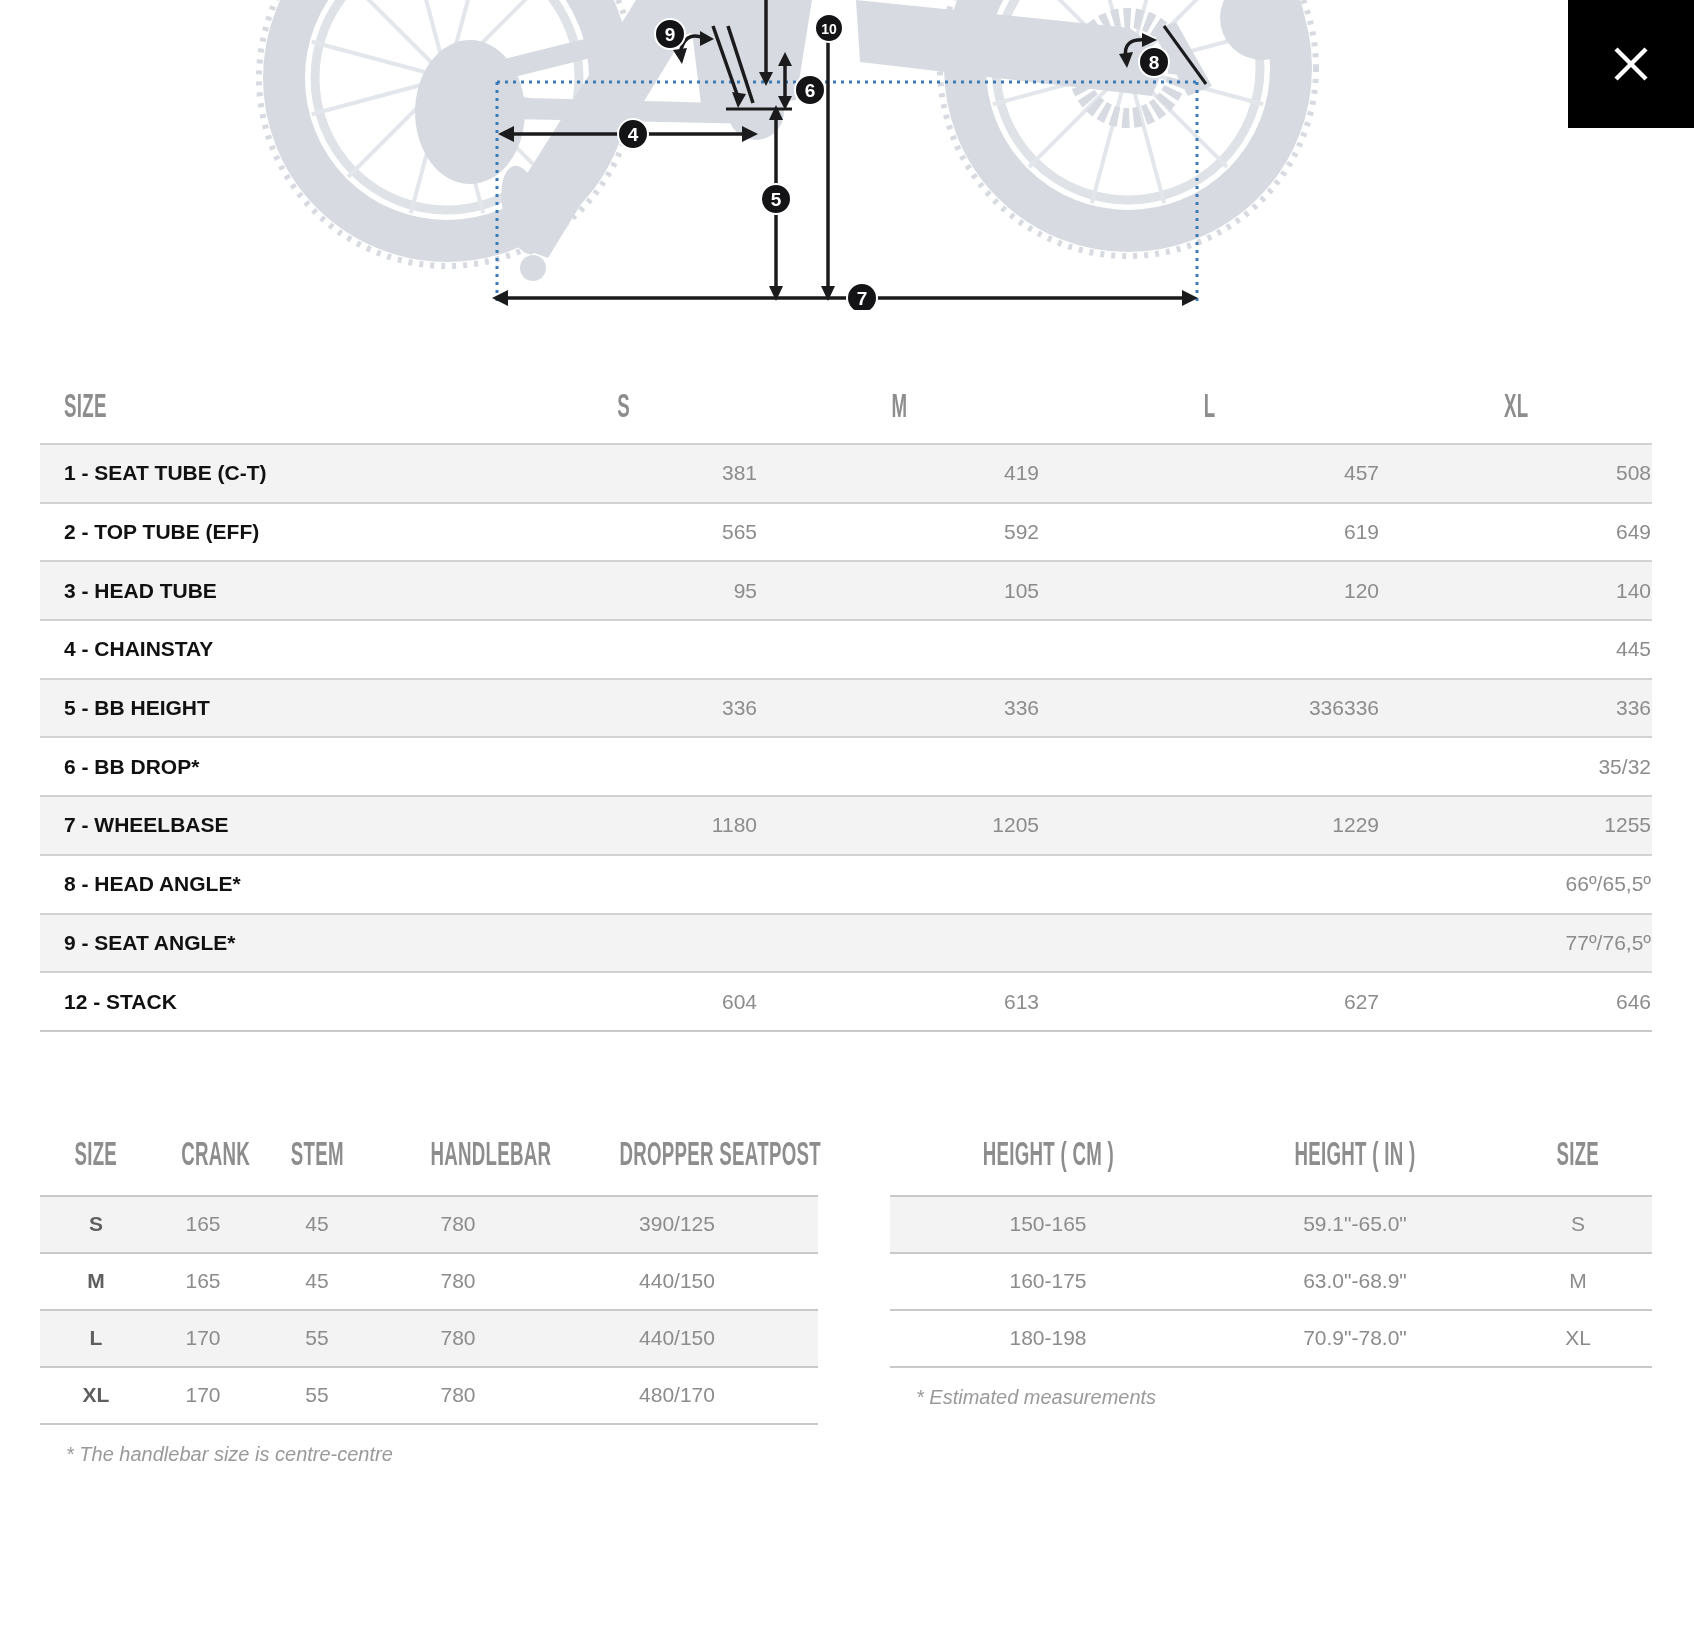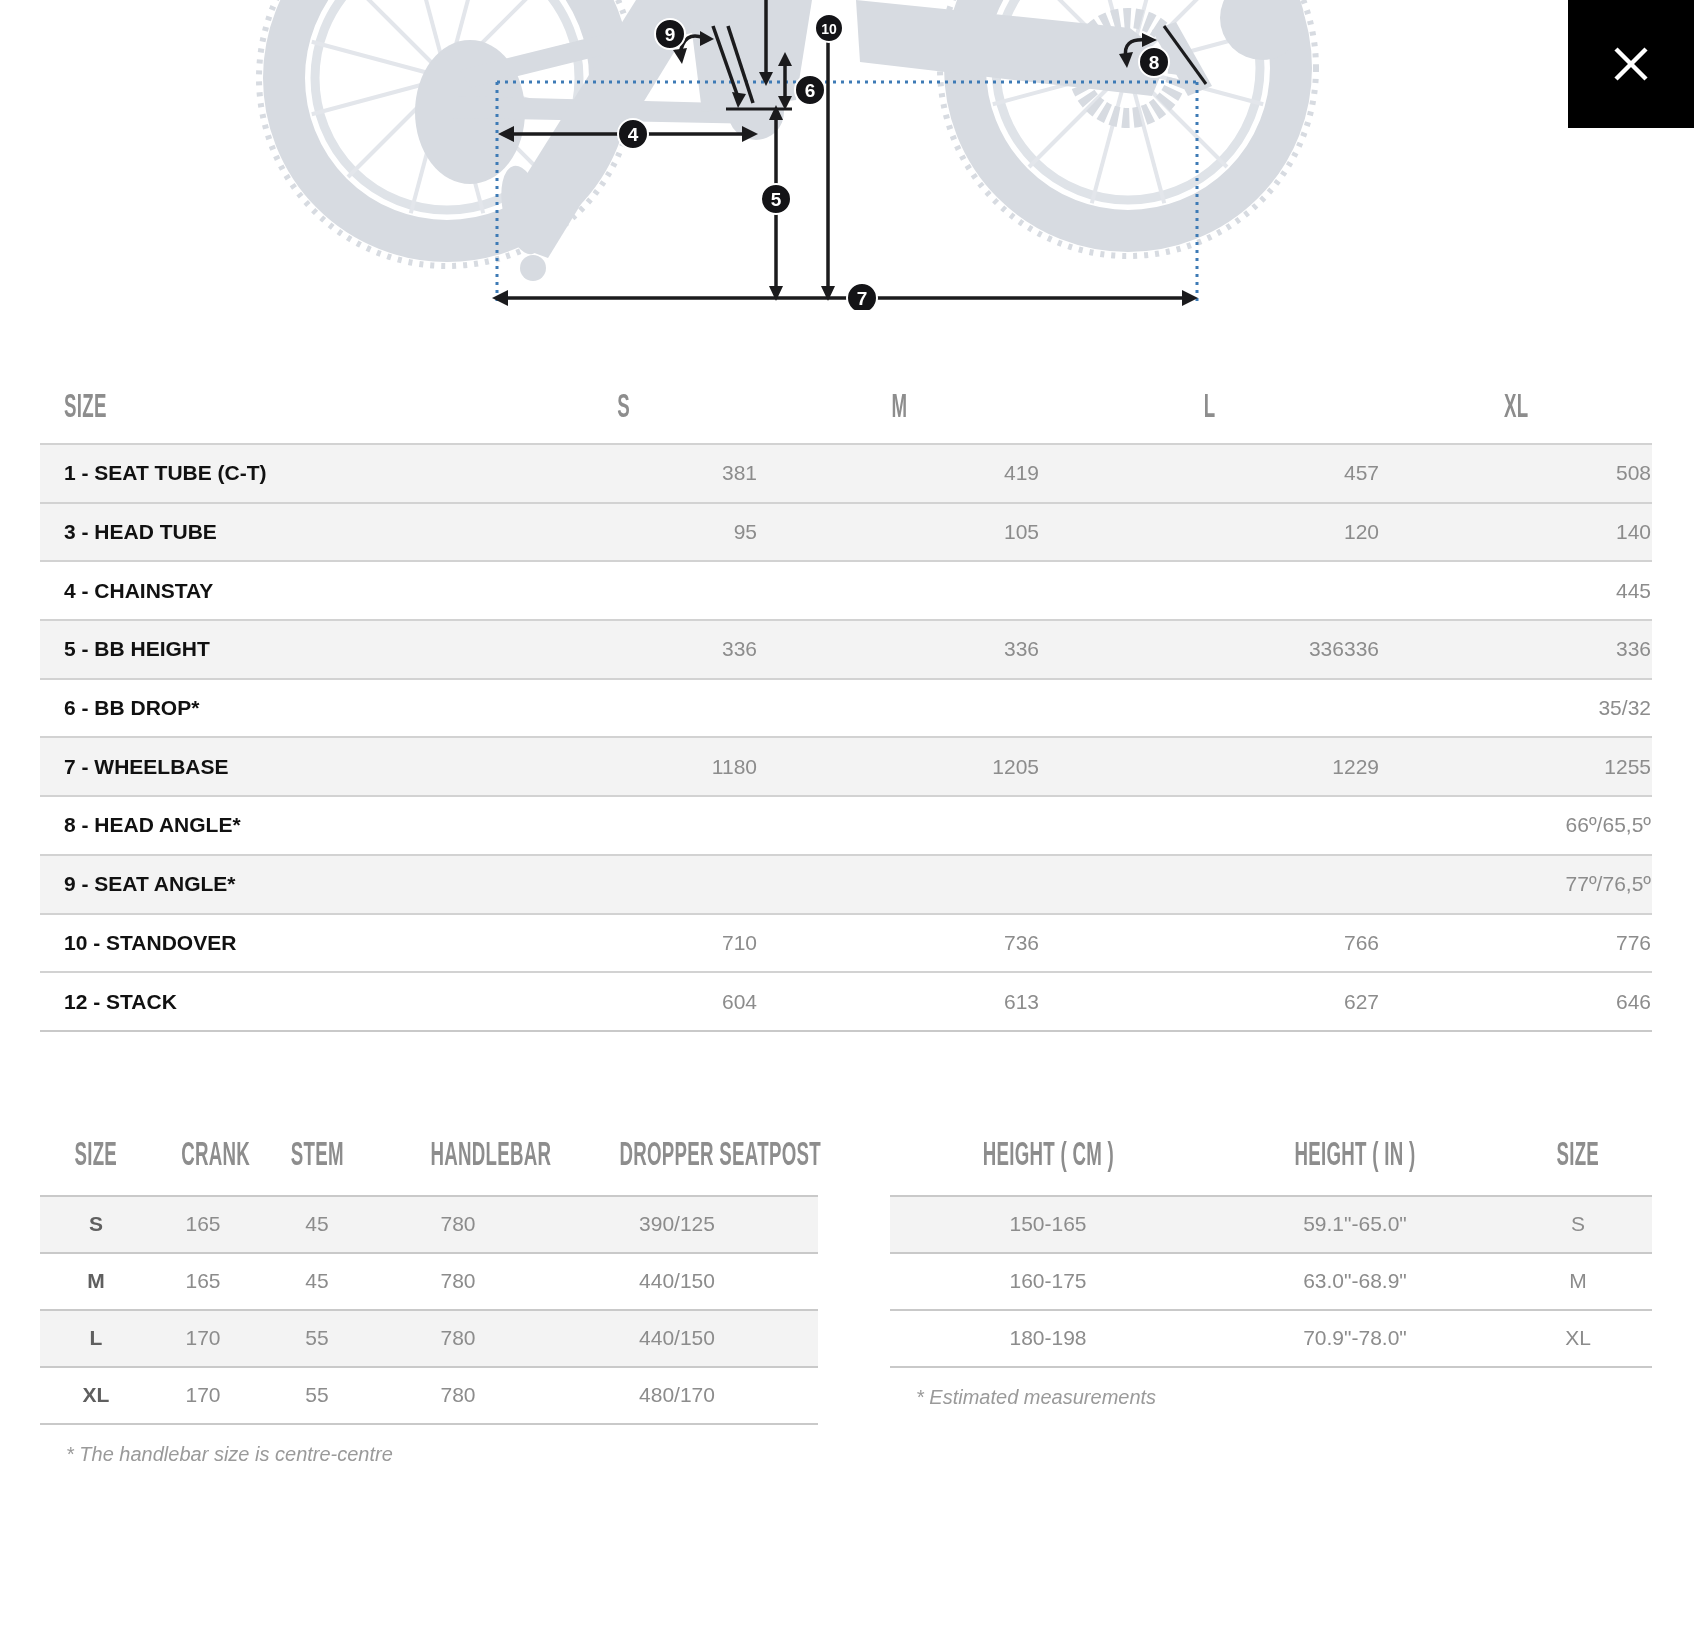--- a/index.html
+++ b/index.html
@@ -185,20 +185,27 @@
     </tr>
   </thead>
   <tbody>
     <tr class="stripe">
       <td class="lbl">1 - SEAT TUBE (C-T)</td>
       <td class="val">381</td>
       <td class="val">419</td>
       <td class="val">457</td>
       <td class="val">508</td>
     </tr>
+    <tr>
+      <td class="lbl">2 - TOP TUBE (EFF)</td>
+      <td class="val">565</td>
+      <td class="val">592</td>
+      <td class="val">619</td>
+      <td class="val">649</td>
+    </tr>
     <tr class="stripe">
       <td class="lbl">3 - HEAD TUBE</td>
       <td class="val">95</td>
       <td class="val">105</td>
       <td class="val">120</td>
       <td class="val">140</td>
     </tr>
     <tr>
       <td class="lbl">4 - CHAINSTAY</td>
       <td class="valm" colspan="4">445</td>
@@ -221,27 +228,20 @@
       <td class="val">1229</td>
       <td class="val">1255</td>
     </tr>
     <tr>
       <td class="lbl">8 - HEAD ANGLE*</td>
       <td class="valm" colspan="4">66º/65,5º</td>
     </tr>
     <tr class="stripe">
       <td class="lbl">9 - SEAT ANGLE*</td>
       <td class="valm" colspan="4">77º/76,5º</td>
-    </tr>
-    <tr>
-      <td class="lbl">10 - STANDOVER</td>
-      <td class="val">710</td>
-      <td class="val">736</td>
-      <td class="val">766</td>
-      <td class="val">776</td>
     </tr>
     <tr>
       <td class="lbl">12 - STACK</td>
       <td class="val">604</td>
       <td class="val">613</td>
       <td class="val">627</td>
       <td class="val">646</td>
     </tr>
   </tbody>
 </table>

